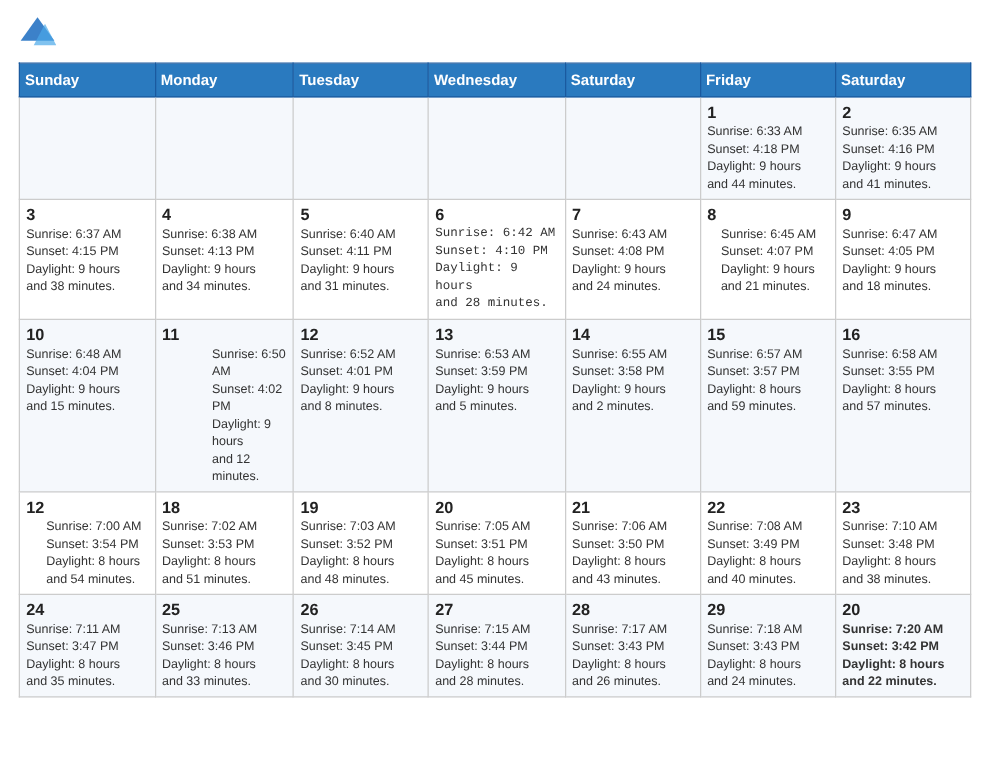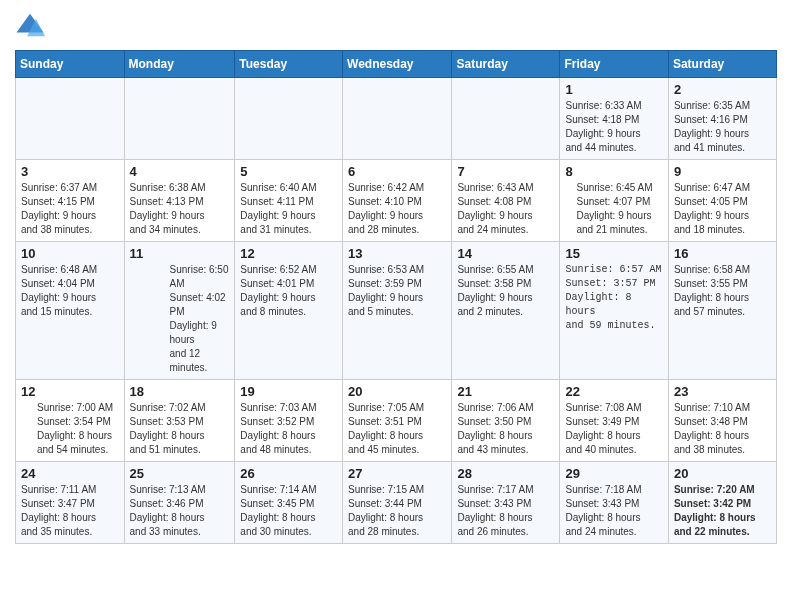--- a/index.html
+++ b/index.html
@@ -175,21 +175,21 @@
           </td>
           <td>
             <span class="day-number">5</span>
             <div class="day-info" style="white-space: pre-line;">Sunrise: 6:40 AM
 Sunset: 4:11 PM
 Daylight: 9 hours
 and 31 minutes.</div>
           </td>
           <td>
             <span class="day-number">6</span>
-            <div class="day-info" style="white-space: pre-line;">Sunrise: 6:42 AM
+            <div class="day-info" style="white-space: pre-line; font-family: Liberation Mono, monospace;">Sunrise: 6:42 AM
 Sunset: 4:10 PM
 Daylight: 9 hours
 and 28 minutes.</div>
           </td>
           <td>
             <span class="day-number">7</span>
             <div class="day-info" style="white-space: pre-line;">Sunrise: 6:43 AM
 Sunset: 4:08 PM
 Daylight: 9 hours
 and 24 minutes.</div>
@@ -240,21 +240,21 @@
           </td>
           <td>
             <span class="day-number">14</span>
             <div class="day-info" style="white-space: pre-line;">Sunrise: 6:55 AM
 Sunset: 3:58 PM
 Daylight: 9 hours
 and 2 minutes.</div>
           </td>
           <td>
             <span class="day-number">15</span>
-            <div class="day-info" style="white-space: pre-line; font-family: Liberation Mono, monospace;">Sunrise: 6:57 AM
+            <div class="day-info" style="white-space: pre-line;">Sunrise: 6:57 AM
 Sunset: 3:57 PM
 Daylight: 8 hours
 and 59 minutes.</div>
           </td>
           <td>
             <span class="day-number">16</span>
             <div class="day-info" style="white-space: pre-line;">Sunrise: 6:58 AM
 Sunset: 3:55 PM
 Daylight: 8 hours
 and 57 minutes.</div>

